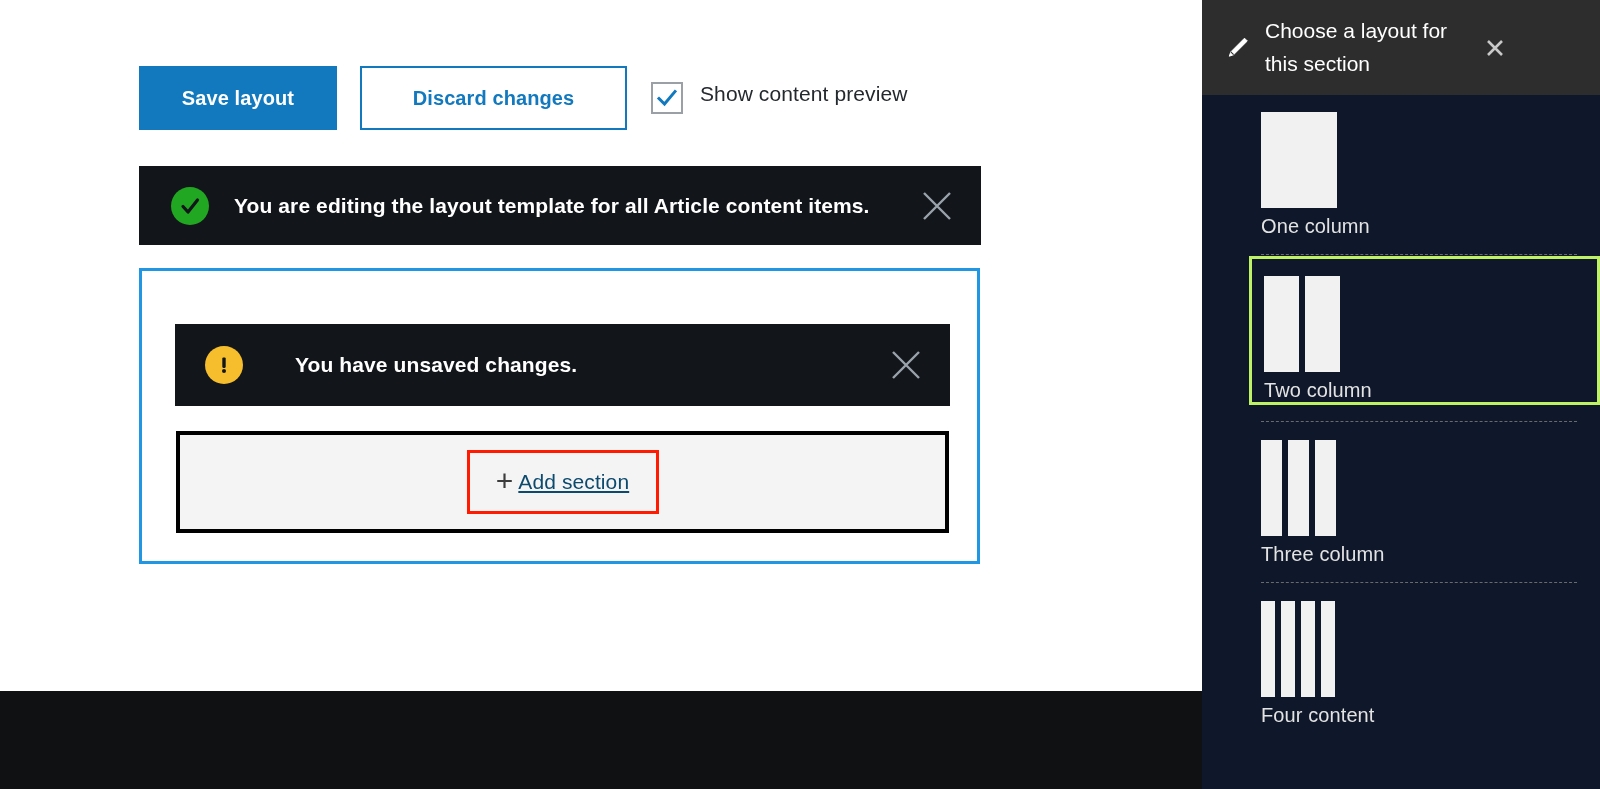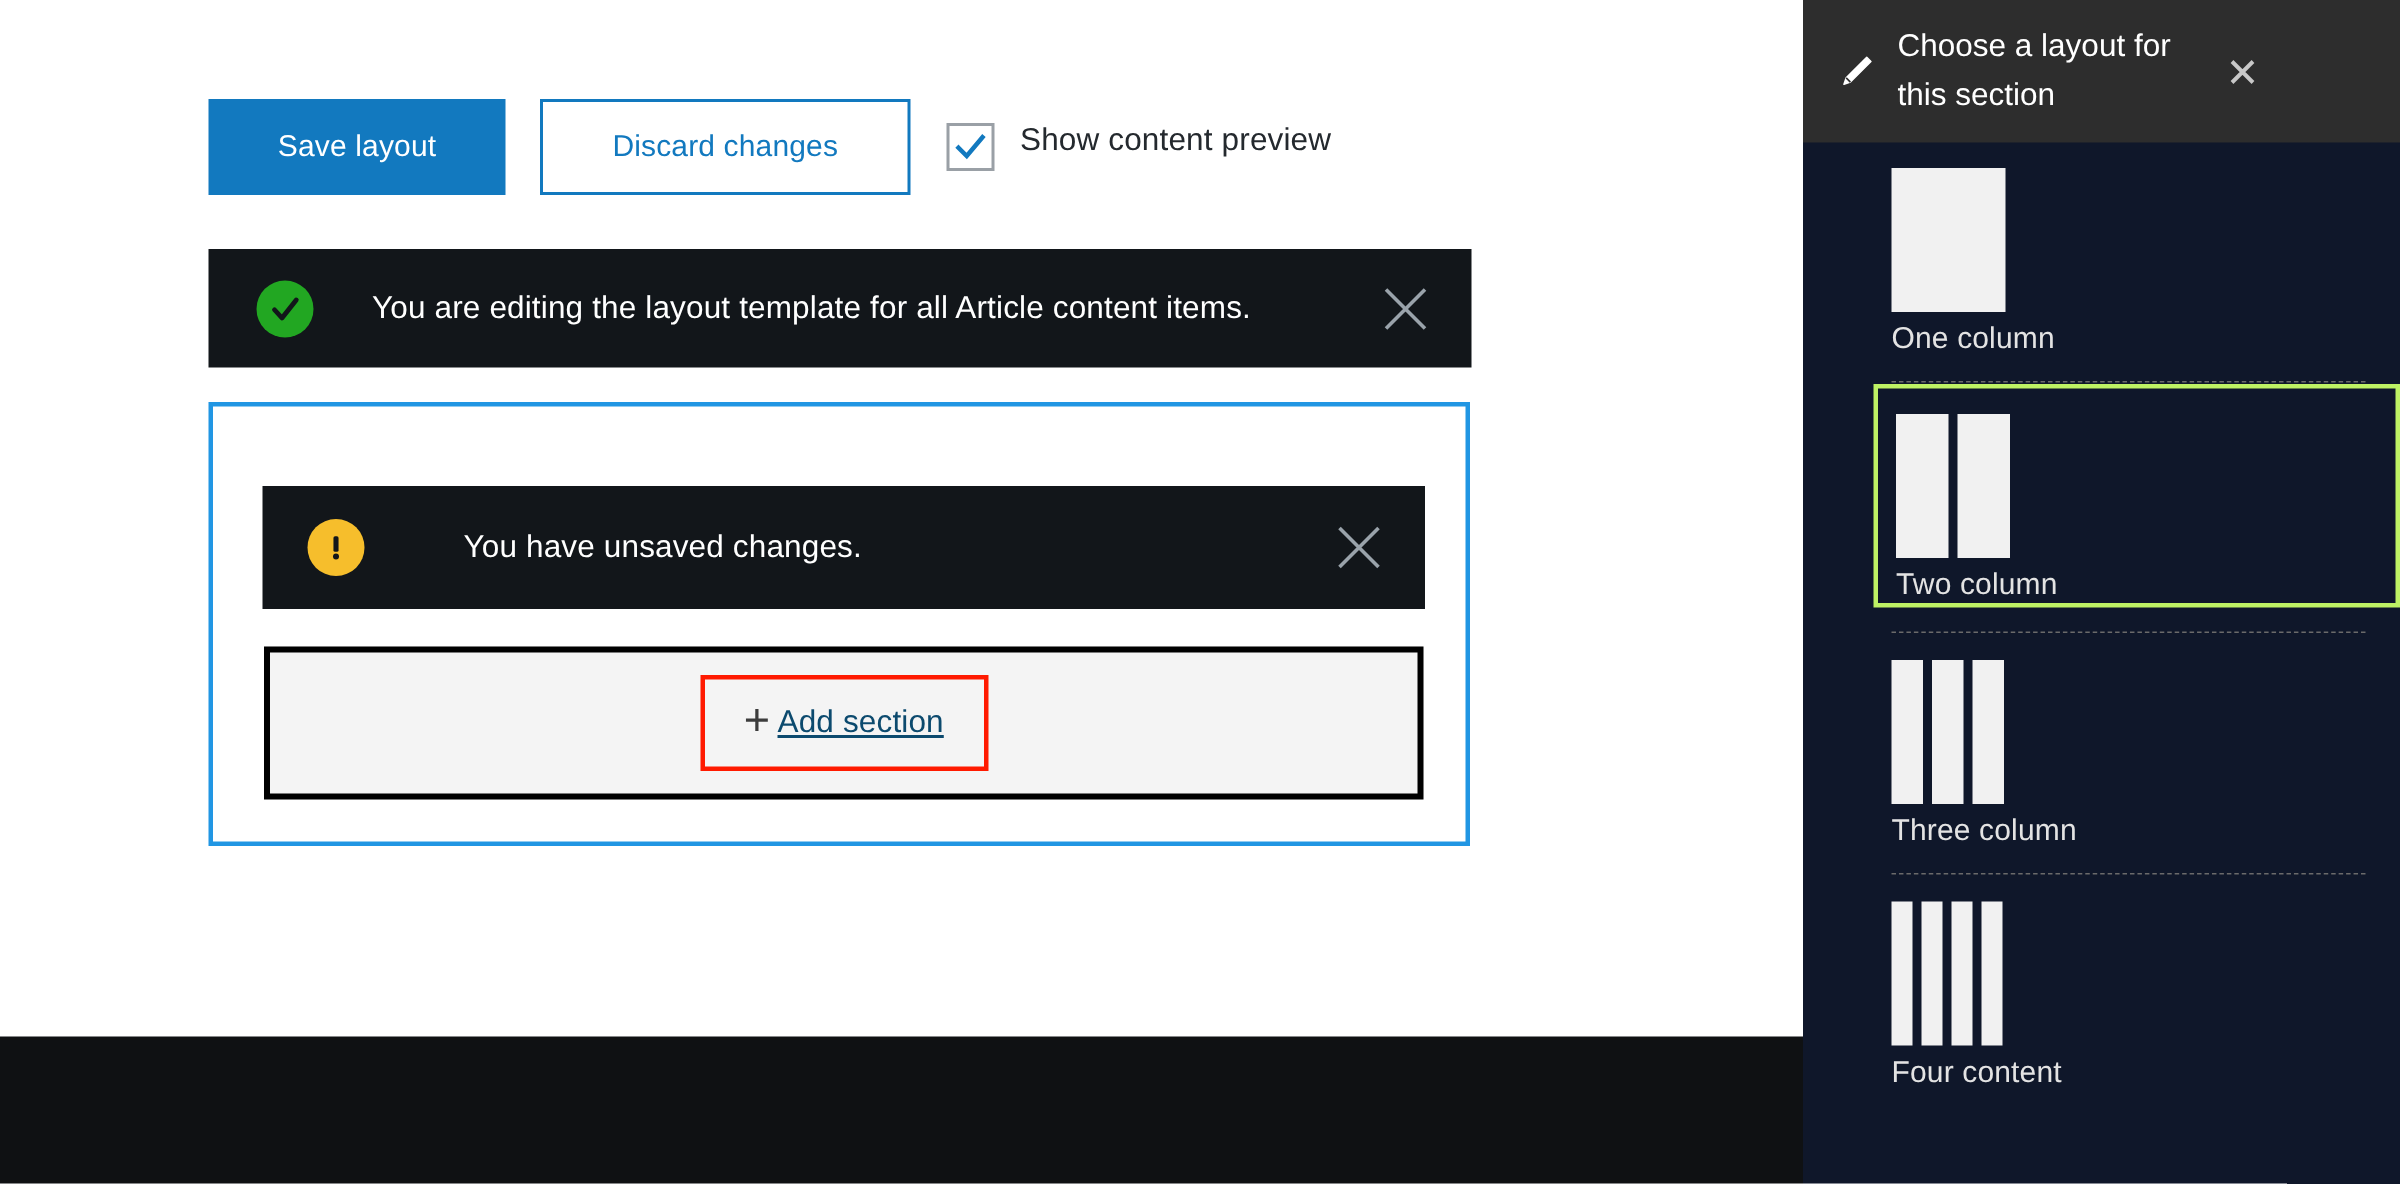--- a/index.html
+++ b/index.html
@@ -40,40 +40,40 @@
   #toolbar {
     position: absolute;
     left: 139px;
     top: 66px;
     display: flex;
     align-items: center;
   }
 
   .btn {
     font-family: "Liberation Sans", sans-serif;
-    font-weight: normal;
+    font-weight: bold;
     font-size: 20px;
     letter-spacing: 0.1px;
     box-sizing: border-box;
     cursor: pointer;
     display: flex;
     align-items: center;
     justify-content: center;
   }
 
   #save-layout-btn {
     width: 198px;
     height: 64px;
     background: #1279bf;
     color: #ffffff;
     border: none;
   }
 
   #discard-changes-btn {
-    width: 247px;
+    width: 267px;
     height: 64px;
     margin-left: 23px;
     background: #ffffff;
     color: #1279bf;
     border: 2px solid #1279bf;
   }
 
   #preview-toggle {
     margin-left: 24px;
     display: flex;
@@ -132,24 +132,25 @@
   #success-icon {
     background: #22a722;
   }
 
   #warning-icon {
     background: #f6be2c;
   }
 
   .notice-text {
     flex: 1 1 auto;
-    margin-left: 39px;
+    margin-left: 25px;
     font-size: 21px;
     letter-spacing: 0.1px;
     color: #ffffff;
+    font-weight: bold;
   }
 
   .notice-close {
     flex: 0 0 auto;
     width: 40px;
     height: 40px;
     display: flex;
     align-items: center;
     justify-content: center;
     cursor: pointer;

